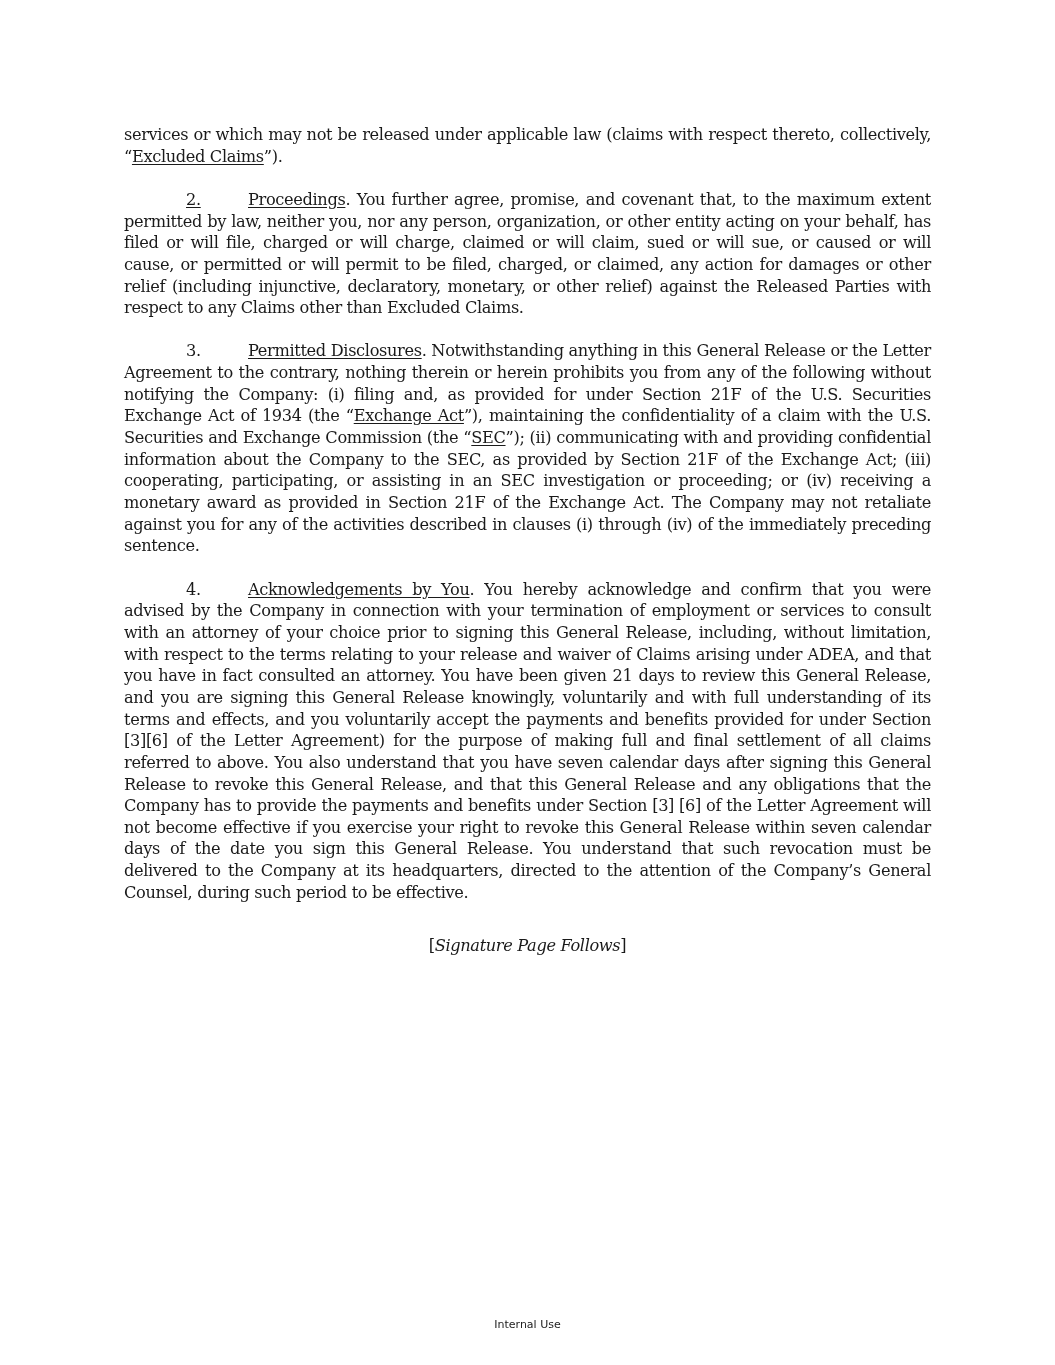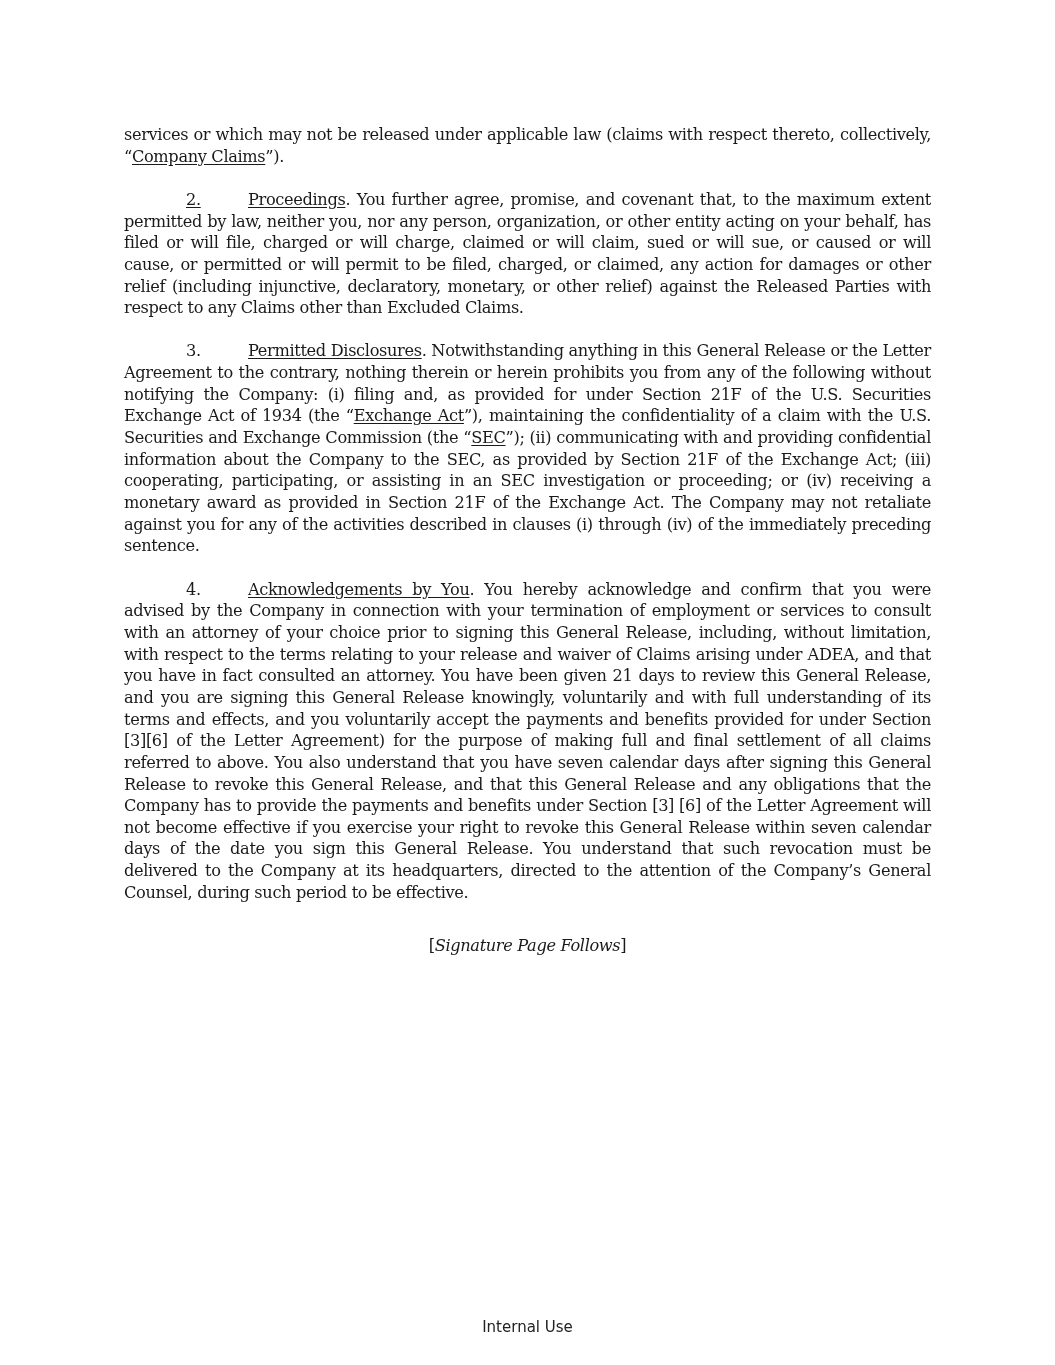--- a/index.html
+++ b/index.html
@@ -10,28 +10,28 @@
       font-size: 16.2px; line-height: 21.65px; color: #1a1a1a;
       text-align: justify; letter-spacing: -0.35px;
     }
     .para { margin: 0 0 21.6px 0; }
     .num { display: inline-block; width: 62px; padding-left: 62px; }
     .u { text-decoration: underline; text-underline-offset: 2px; }
     .center { text-align: center; margin-top: 32px; }
     .it { font-style: italic; }
     .footer {
       position: absolute; left: 0; width: 1055px; top: 1318px; text-align: center;
-      font-family: "DejaVu Sans", "Liberation Sans", sans-serif; font-size: 15px; color: #222;
+      font-family: "DejaVu Sans", "Liberation Sans", sans-serif; font-size: 11px; color: #222;
     }
   </style>
 </head>
 <body>
 
 <div class="page">
-  <p class="para"><span>services or which may not be released under applicable law (claims with respect thereto, collectively, “</span><span class="u">Company Claims</span><span>”).</span></p>
+  <p class="para"><span>services or which may not be released under applicable law (claims with respect thereto, collectively, “</span><span class="u">Excluded Claims</span><span>”).</span></p>
 
   <p class="para"><span class="num"><span class="u">2.</span></span><span class="u">Proceedings</span><span>.  You further agree, promise, and covenant that, to the maximum extent permitted by law, neither you, nor any person, organization, or other entity acting on your behalf, has filed or will file, charged or will charge, claimed or will claim, sued or will sue, or caused or will cause, or permitted or will permit to be filed, charged, or claimed, any action for damages or other relief (including injunctive, declaratory, monetary, or other relief) against the Released Parties with respect to any Claims other than Excluded Claims.</span></p>
 
   <p class="para"><span class="num">3.</span><span class="u">Permitted Disclosures</span><span>.  Notwithstanding anything in this General Release or the Letter Agreement to the contrary, nothing therein or herein prohibits you from any of the following without notifying the Company:  (i) filing and, as provided for under Section 21F of the U.S. Securities Exchange Act of 1934 (the “</span><span class="u">Exchange Act</span><span>”), maintaining the confidentiality of a claim with the U.S. Securities and Exchange Commission (the “</span><span class="u">SEC</span><span>”); (ii) communicating with and providing confidential information about the Company to the SEC, as provided by Section 21F of the Exchange Act; (iii) cooperating, participating, or assisting in an SEC investigation or proceeding; or (iv) receiving a monetary award as provided in Section 21F of the Exchange Act.  The Company may not retaliate against you for any of the activities described in clauses (i) through (iv) of the immediately preceding sentence.</span></p>
 
   <p class="para"><span class="num">4.</span><span class="u">Acknowledgements by You</span><span>.  You hereby acknowledge and confirm that you were advised by the Company in connection with your termination of employment or services to consult with an attorney of your choice prior to signing this General Release, including, without limitation, with respect to the terms relating to your release and waiver of Claims arising under ADEA, and that you have in fact consulted an attorney.  You have been given 21 days to review this General Release, and you are signing this General Release knowingly, voluntarily and with full understanding of its terms and effects, and you voluntarily accept the payments and benefits provided for under Section [3][6] of the Letter Agreement) for the purpose of making full and final settlement of all claims referred to above.  You also understand that you have seven calendar days after signing this General Release to revoke this General Release, and that this General Release and any obligations that the Company has to provide the payments and benefits under Section [3] [6] of the Letter Agreement will not become effective if you exercise your right to revoke this General Release within seven calendar days of the date you sign this General Release.  You understand that such revocation must be delivered to the Company at its headquarters, directed to the attention of the Company’s General Counsel, during such period to be effective.</span></p>
 
   <p class="para center"><span>[</span><span class="it">Signature Page Follows</span><span>]</span></p>
 </div>
 

